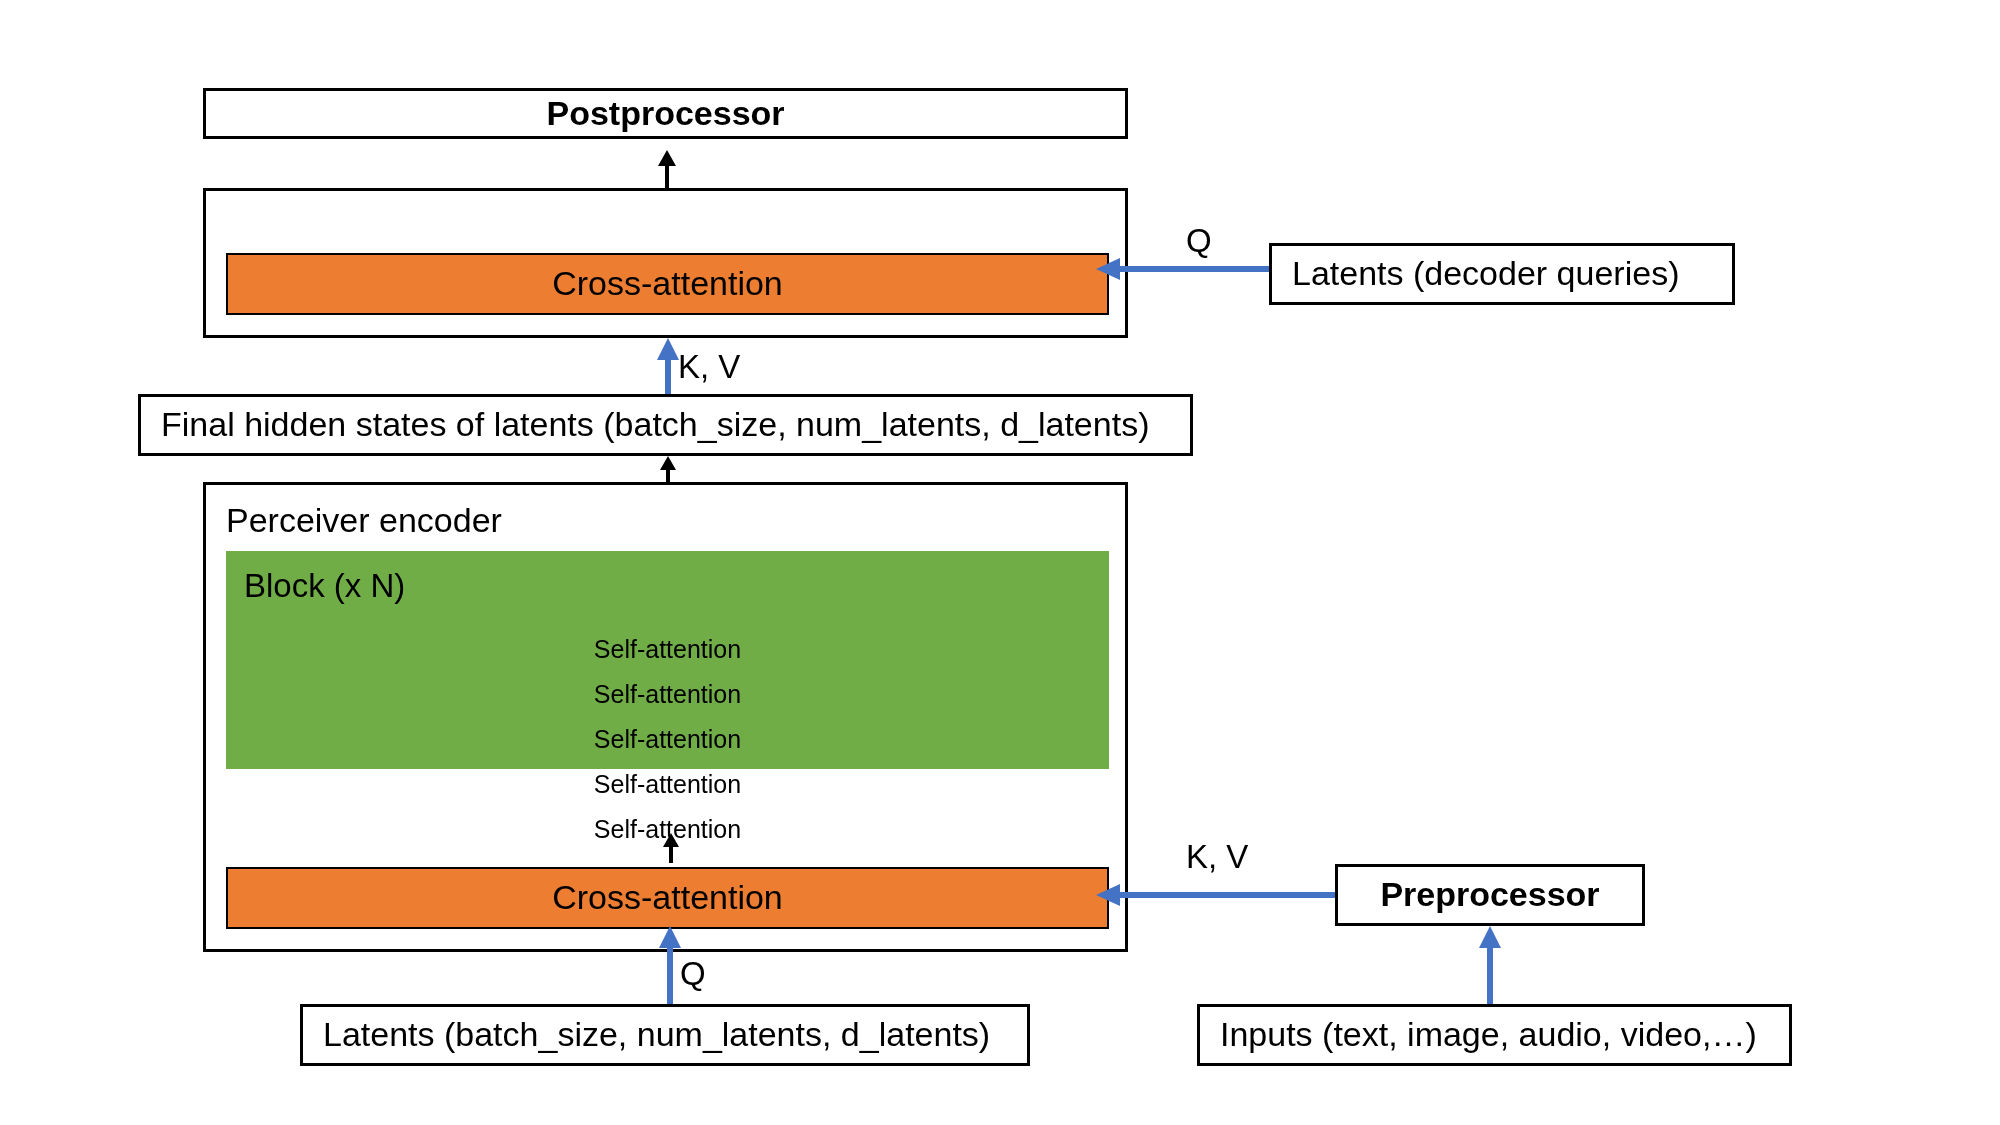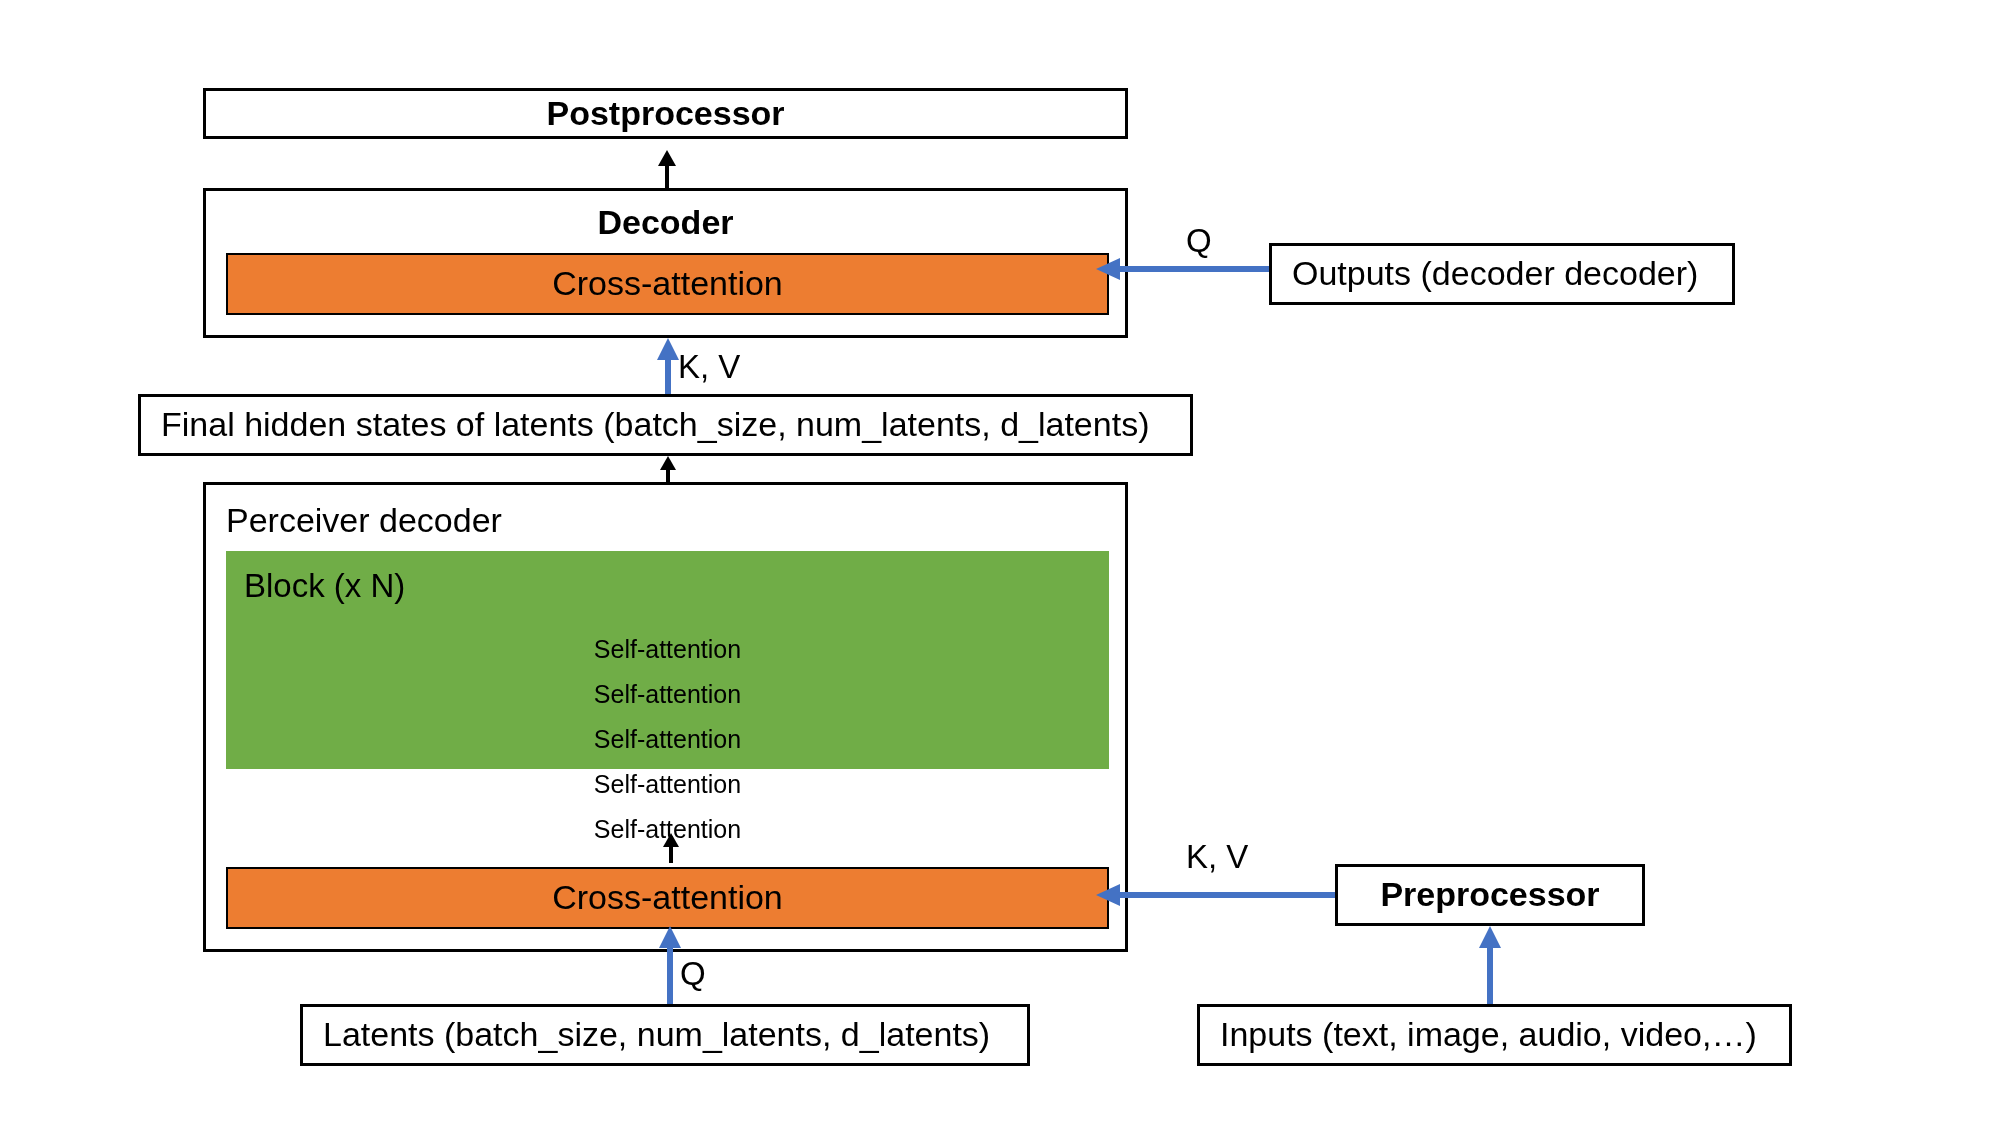--- a/index.html
+++ b/index.html
@@ -100,37 +100,36 @@
   </div>
 
   <div class="arrow" style="left:655px; top:150px;">
     <svg width="24" height="40" viewBox="0 0 24 40">
       <line x1="12" y1="40" x2="12" y2="12" stroke="#000000" stroke-width="4"></line>
       <polygon points="12,0 3,16 21,16" fill="#000000"></polygon>
     </svg>
   </div>
 
   <div class="container-box" style="left:203px; top:188px; width:925px; height:150px;">
-    <div class="container-title title-center" style="top:12px;">Decoder</div>
 
     <div class="box center orange" style="left:20px; top:62px; width:883px; height:62px;">
       <span>Cross-attention</span>
     </div>
   </div>
 
   <div class="arrow" style="left:1096px; top:256px;">
     <svg width="176" height="26" viewBox="0 0 176 26">
       <line x1="176" y1="13" x2="22" y2="13" stroke="#4472C4" stroke-width="6"></line>
       <polygon points="0,13 24,2 24,24" fill="#4472C4"></polygon>
     </svg>
   </div>
   <div class="edge-label" style="left:1186px; top:222px;">Q</div>
 
   <div class="box left" style="left:1269px; top:243px; width:466px; height:62px;">
-    <span>Outputs (decoder decoder)</span>
+    <span>Latents (decoder queries)</span>
   </div>
 
   <div class="arrow" style="left:655px; top:338px;">
     <svg width="26" height="56" viewBox="0 0 26 56">
       <line x1="13" y1="56" x2="13" y2="16" stroke="#4472C4" stroke-width="6"></line>
       <polygon points="13,0 2,22 24,22" fill="#4472C4"></polygon>
     </svg>
   </div>
   <div class="edge-label" style="left:678px; top:348px;">K, V</div>
 
@@ -140,21 +139,21 @@
 
   <div class="arrow" style="left:657px; top:456px;">
     <svg width="22" height="26" viewBox="0 0 22 26">
       <line x1="11" y1="26" x2="11" y2="10" stroke="#000000" stroke-width="4"></line>
       <polygon points="11,0 3,14 19,14" fill="#000000"></polygon>
     </svg>
   </div>
 
   <div class="container-box" style="left:203px; top:482px; width:925px; height:470px;">
 
-    <div class="container-title title-left" style="left:20px; top:16px;">Perceiver decoder</div>
+    <div class="container-title title-left" style="left:20px; top:16px;">Perceiver encoder</div>
 
     <div class="green" style="position:absolute; left:20px; top:66px; width:883px; height:218px;">
       <div class="block-label" style="left:18px; top:16px;">Block (x N)</div>
 
       <div class="sa-row" style="top:84px;">Self-attention</div>
       <div class="sa-row" style="top:129px;">Self-attention</div>
       <div class="sa-row" style="top:174px;">Self-attention</div>
       <div class="sa-row" style="top:219px;">Self-attention</div>
       <div class="sa-row" style="top:264px;">Self-attention</div>
     </div>

